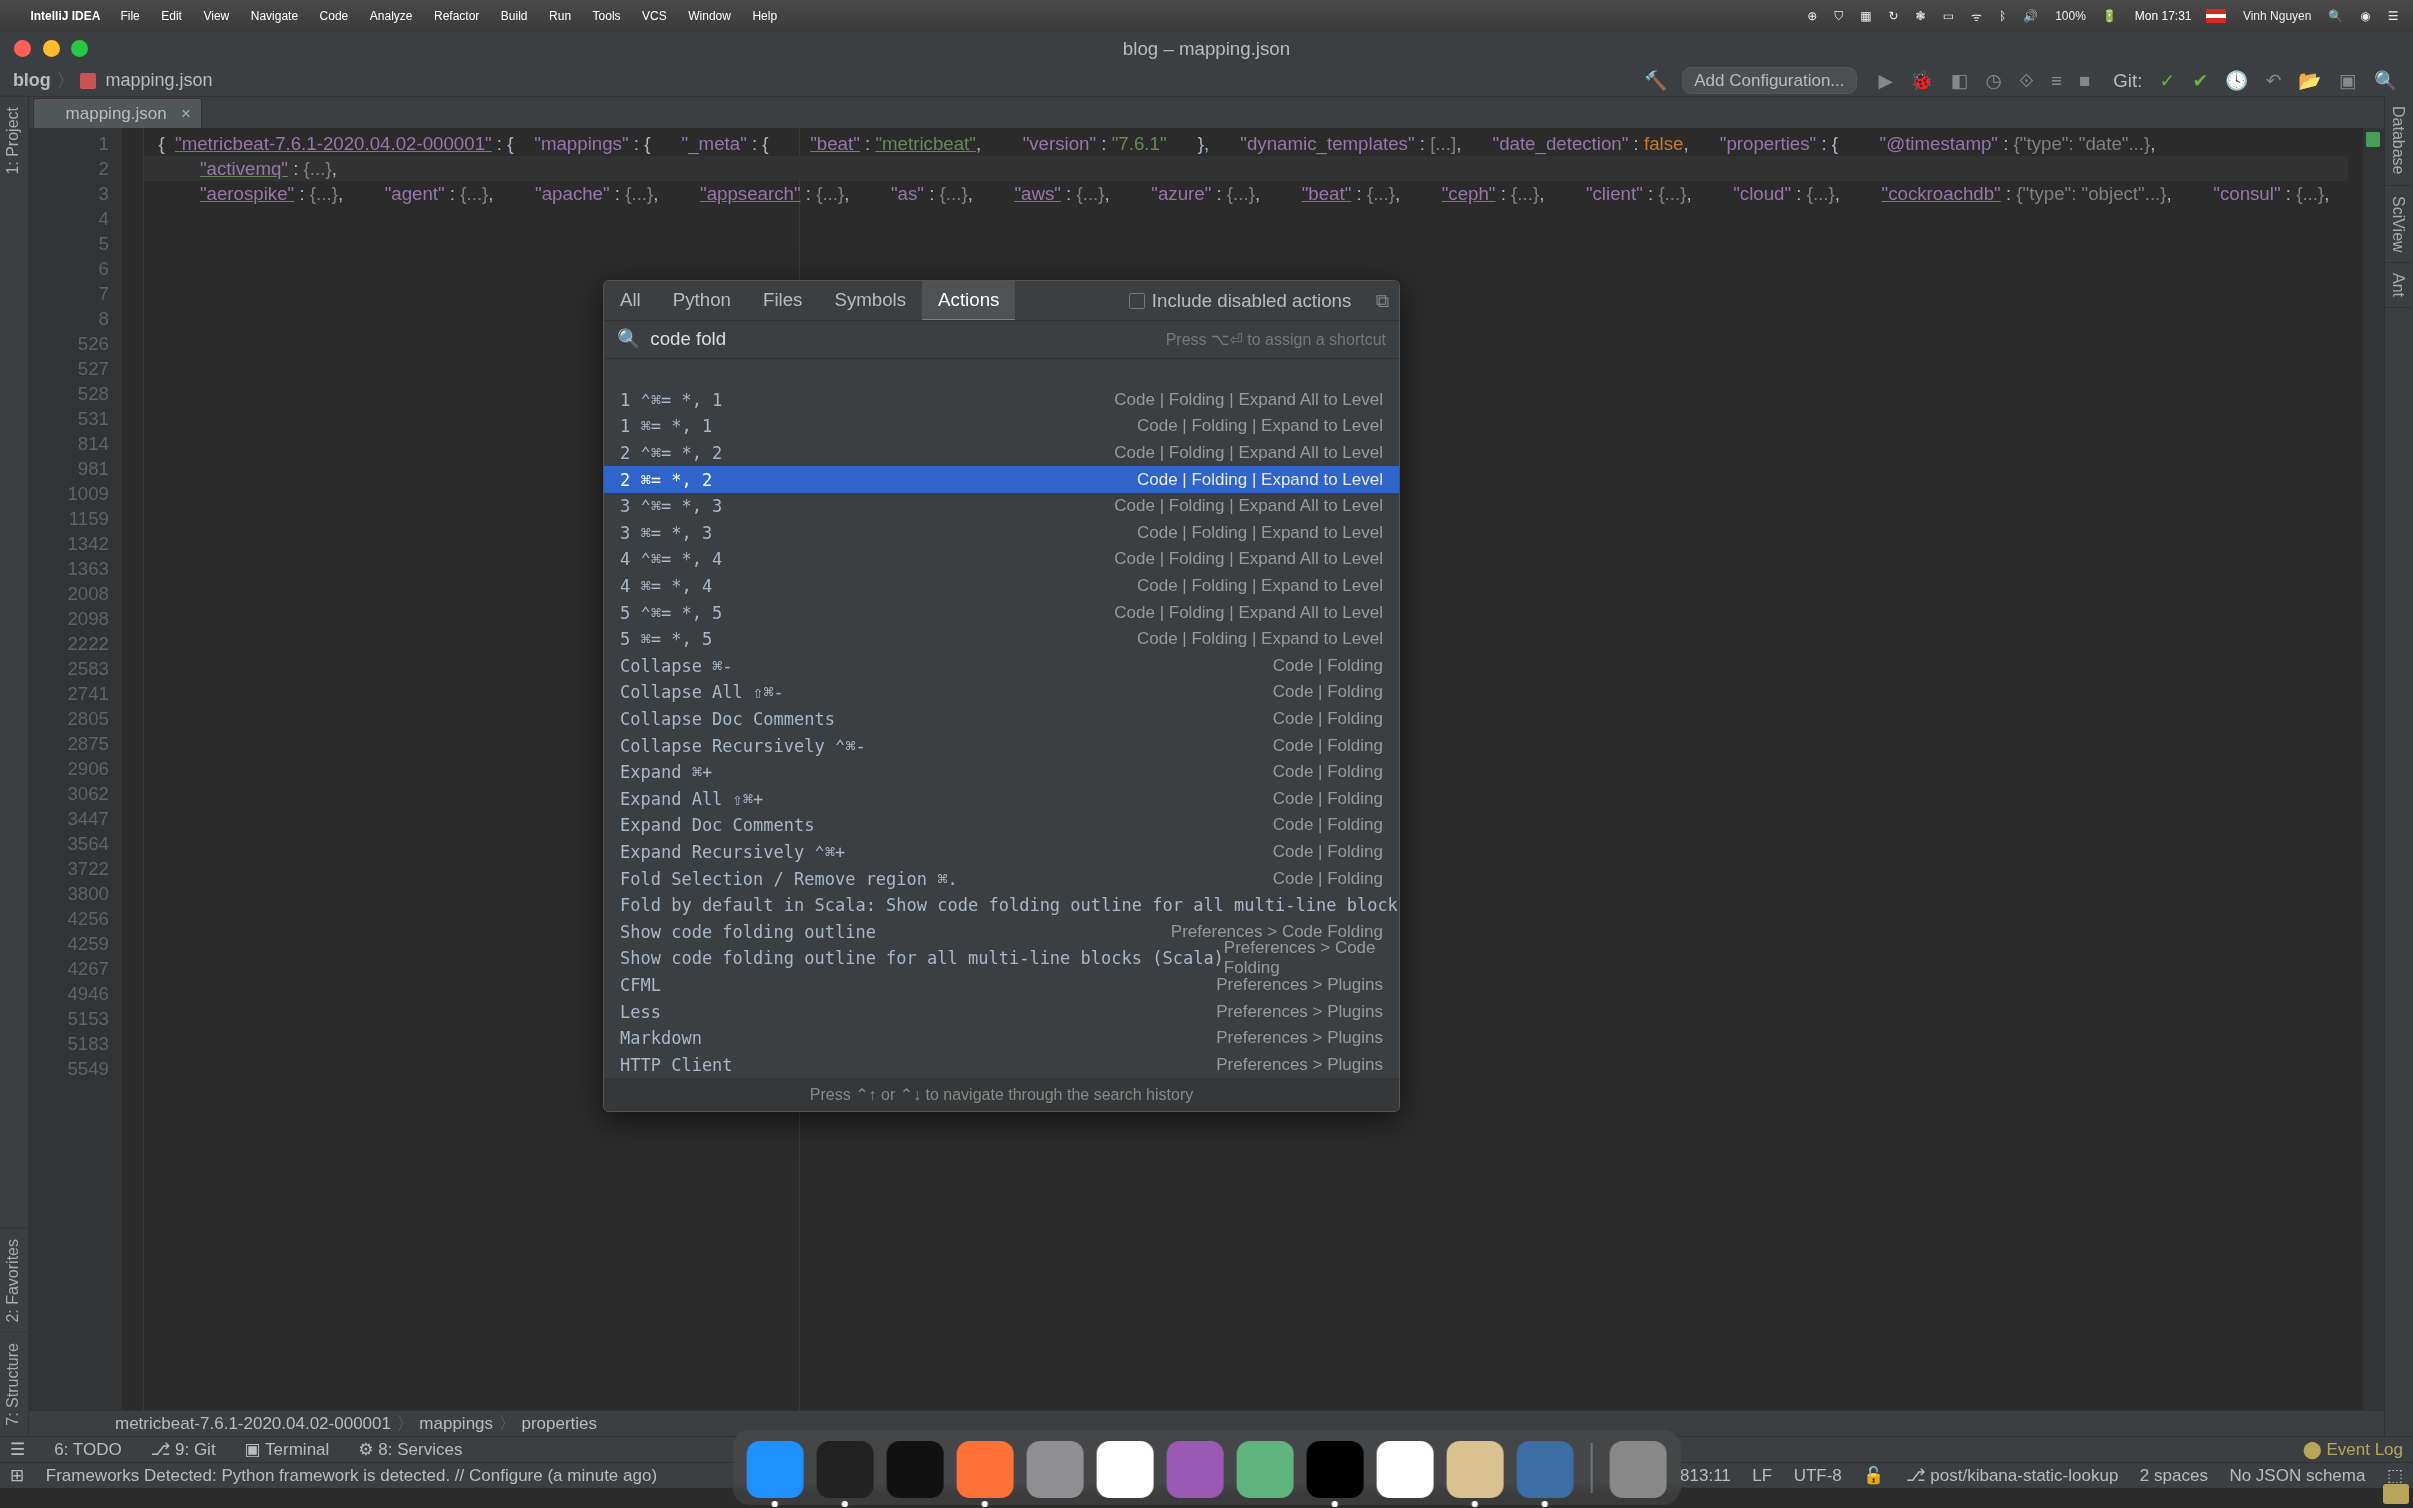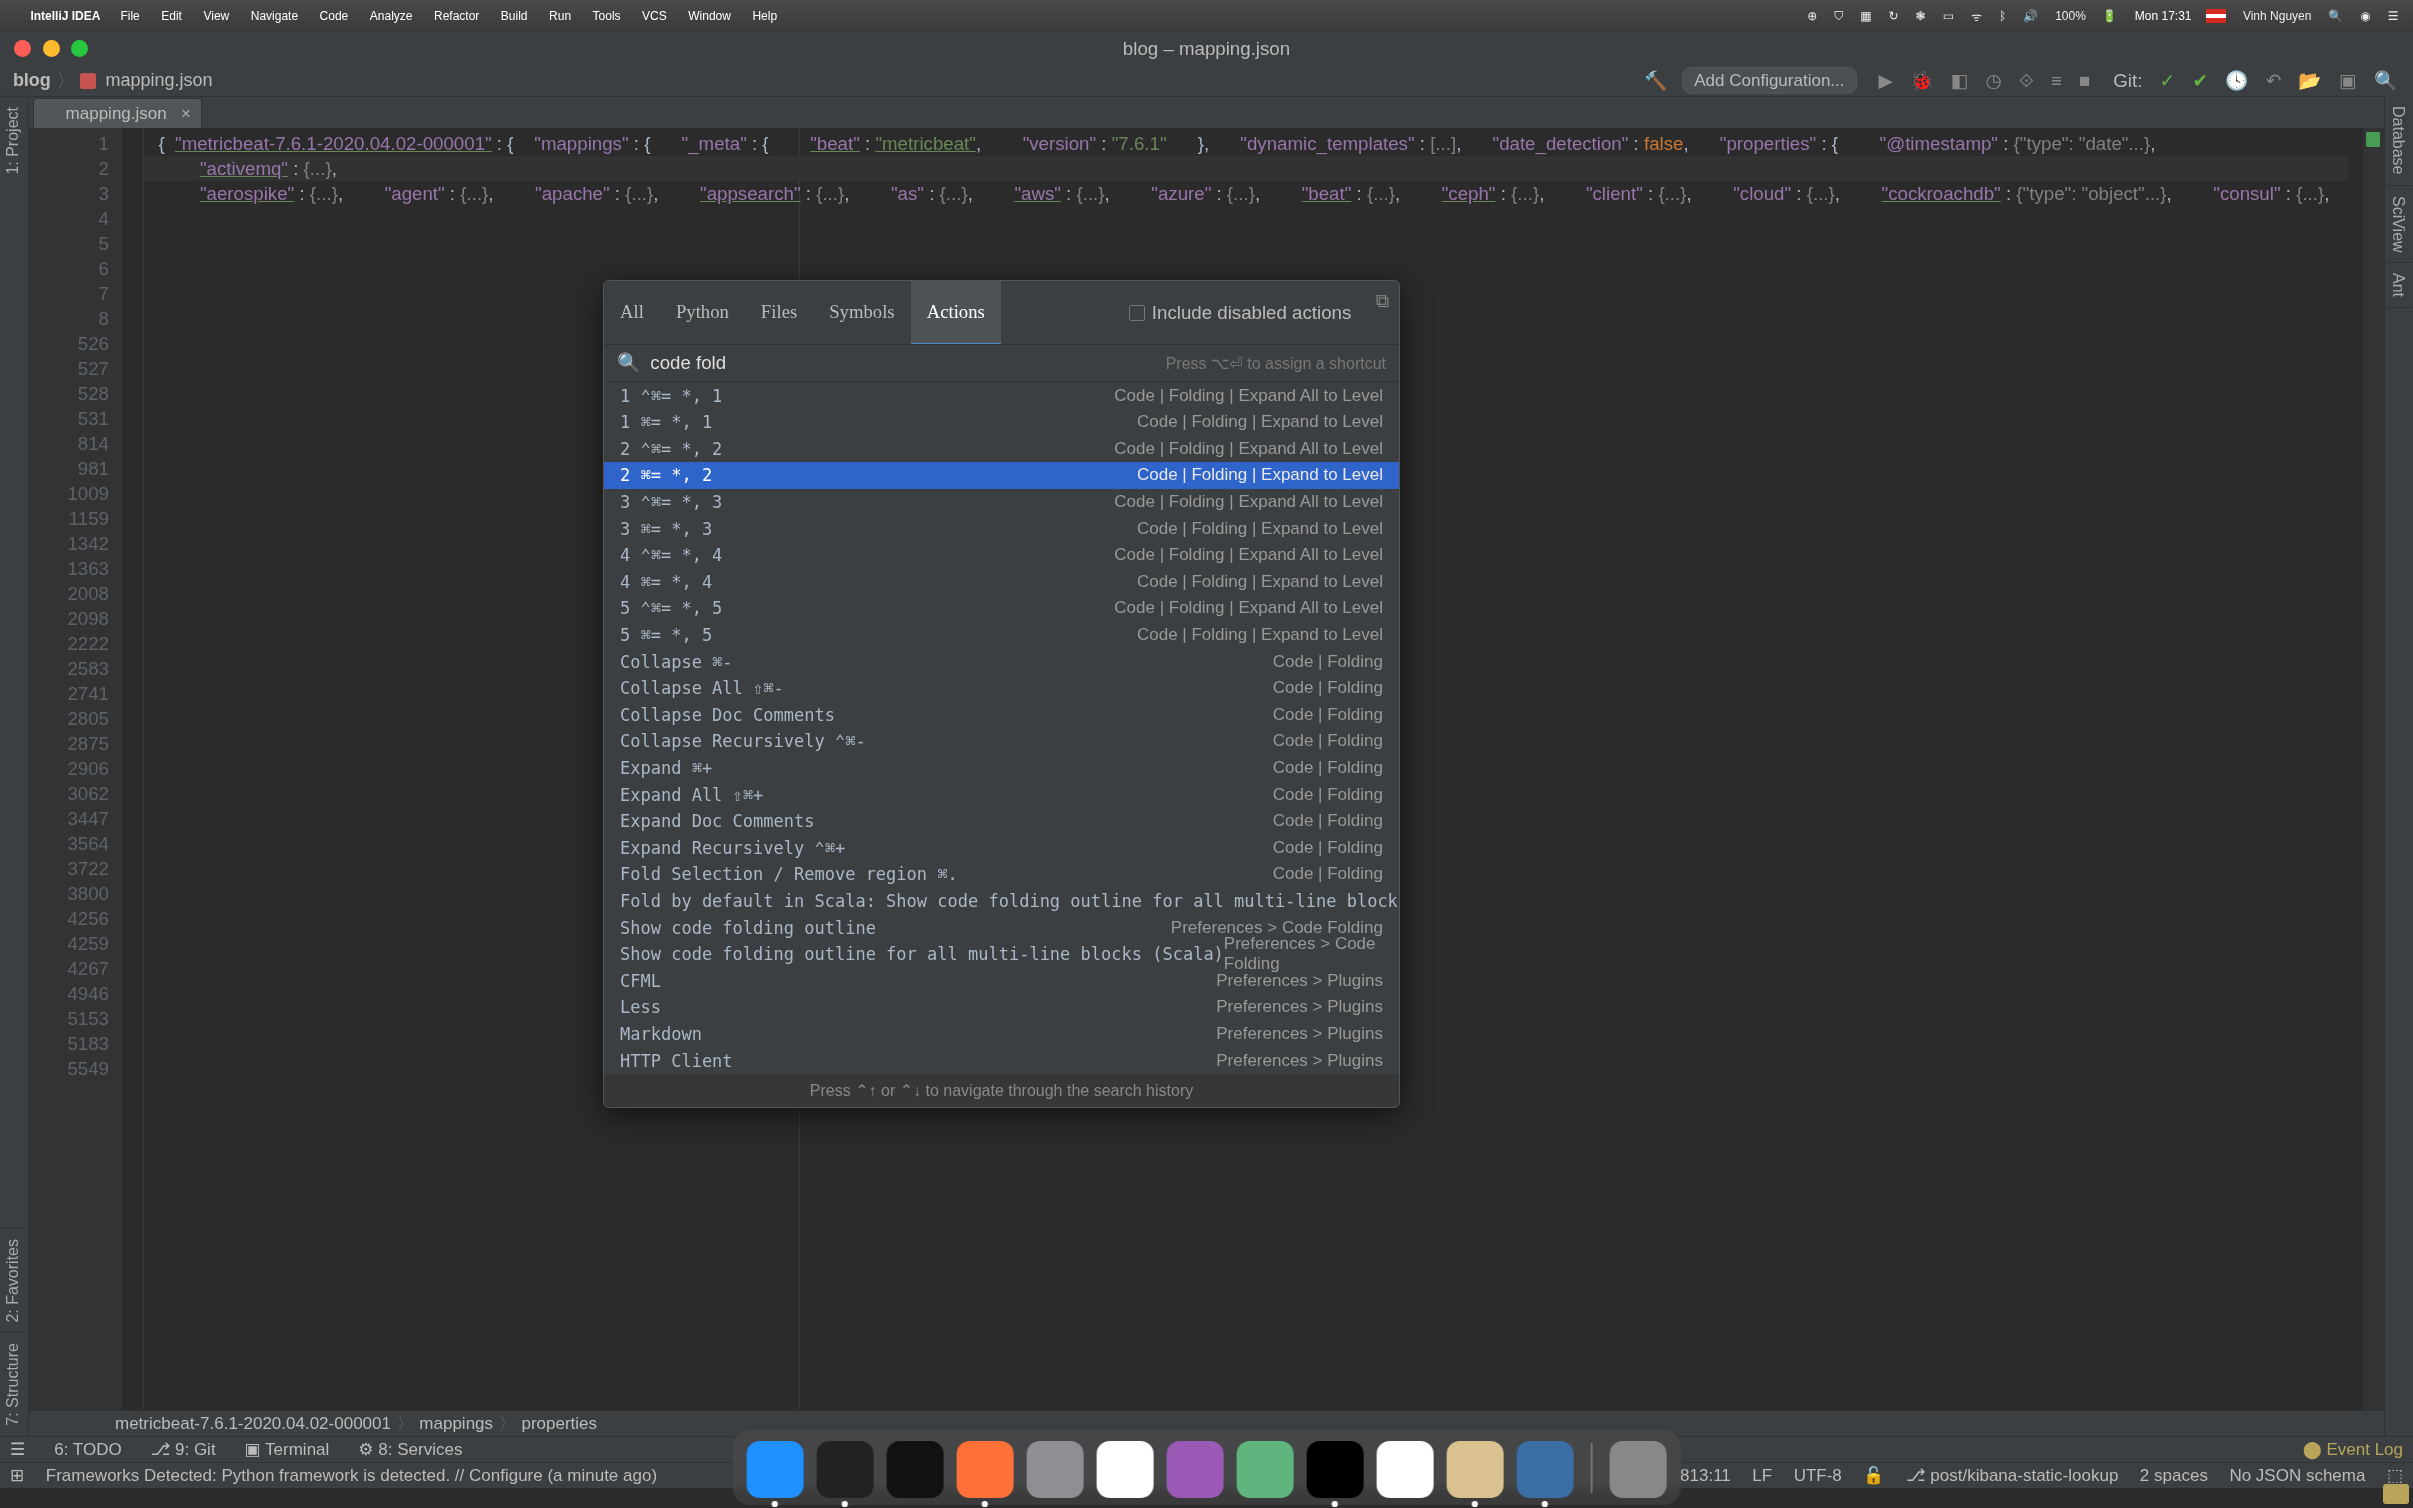--- a/index.html
+++ b/index.html
@@ -75,31 +75,31 @@
 .bottom-tools .spacer { flex:1; }
 .bottom-tools .event { color: #b8a55b; }
 
 
 .status-bar { position: absolute; left: 0; right: 0; bottom: 20px; height: 26px; background: #3c3f41; border-top: 0.7px solid #323232; display: flex; align-items: center; padding: 0 10px; color: #bbb; font-size: 17px; gap: 21.5px; }
 .status-bar .spacer { flex: 1; }
 
 
 .popup { position: absolute; left: 603px; top: 280px; width: 797px; background: #3c3f41; border: 0.7px solid #555; box-shadow: 0 7.2px 29px rgba(0,0,0,.6); border-radius: 5.7px; overflow: hidden; font-size: 18.7px; }
 .popup-tabs { display: flex; background: #3c3f41; border-bottom: 0.7px solid #323232; }
-.popup-tabs .ptab { padding: 20px 16px; color: #bbb; font-family: Liberation Serif, serif; }
+.popup-tabs .ptab { padding: 8px 16px; color: #bbb; }
 .popup-tabs .ptab.active { background: #4e5254; color: #fff; border-bottom: 1.4px solid #4a88c7; }
 .popup-tabs .spacer { flex:1; }
 .popup-tabs .chk { padding: 8.6px 14.4px; color: #bbb; display:flex; align-items:center; gap:7.2px; }
 .popup-tabs .chk .box { width:16px; height:16px; border:0.7px solid #777; border-radius:2.2px; }
 .popup-tabs .ext { padding: 8.6px 10px; color:#888; }
 .popup-search { display: flex; align-items: center; padding: 7.2px 13px; border-bottom: 0.7px solid #323232; }
 .popup-search .mag { color: #888; margin-right: 10px; }
 .popup-search input { flex: 1; background: transparent; border: none; color: #ddd; font-size: 18.7px; outline: none; font-family: inherit; }
 .popup-search .hint { color: #777; font-size: 16px; }
-.popup-list { max-height: 733px; overflow: hidden; }
+.popup-list { max-height: 733px; overflow: hidden; margin-top: 28px; }
 .popup-row { display: flex; align-items: center; padding: 4.3px 16px; height: 26.6px; }
 .popup-row.selected { background: #2f65ca; color: #fff; }
 .popup-row .left { flex: 0 0 auto; color: inherit; font-family: "Menlo",monospace; font-size: 17px; }
 .popup-row .right { margin-left: auto; color: #999; font-size: 17px; }
 .popup-row.selected .right { color: #e8e8e8; }
 .popup-footer { background: #353739; color: #888; text-align: center; padding: 7.2px; font-size: 16px; }
 
 
 .dock { position: absolute; bottom: 2.9px; left: 50%; transform: translateX(-50%); height: 75px; background: rgba(80,80,80,.45); border-radius: 17px; padding: 7.2px 14.4px; display: flex; gap: 13px; align-items: flex-end; backdrop-filter: blur(4.3px); }
 .dock .app-icon { width: 57px; height: 57px; border-radius: 13px; position: relative; }

